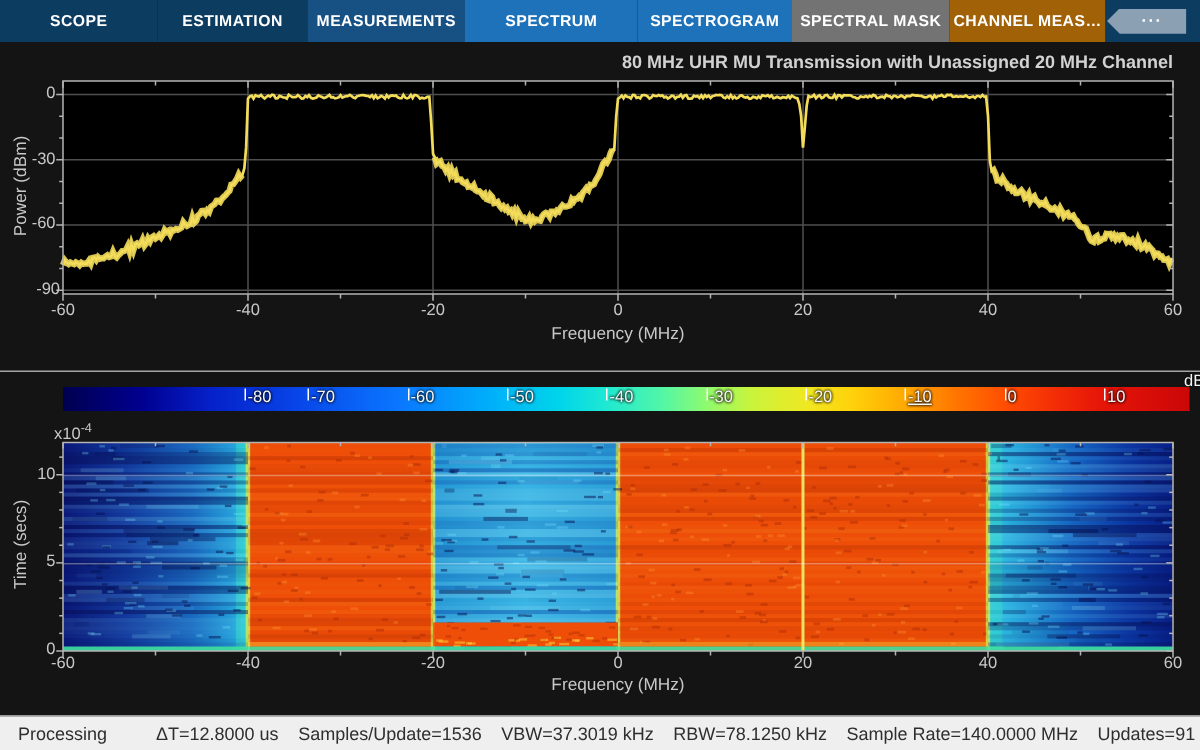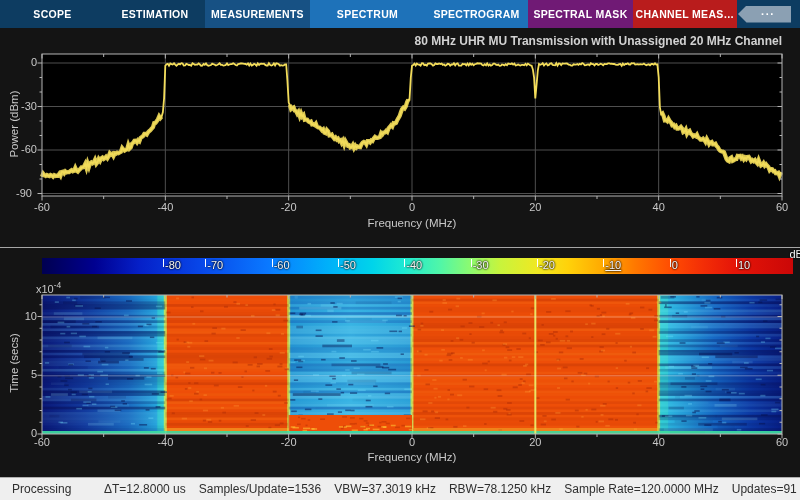--- a/index.html
+++ b/index.html
@@ -37,22 +37,22 @@
 </head>
 <body>
 
 <div id="app">
   <div id="toolbar">
       <div class="tab" style="width: 105px; background: rgb(13, 60, 97);">SCOPE</div>
       <div class="tab" style="width: 100px; background: rgb(13, 60, 97);">ESTIMATION</div>
       <div class="tab" style="width: 105px; background: rgb(23, 81, 132);">MEASUREMENTS</div>
       <div class="tab" style="width: 115px; background: rgb(30, 114, 185);">SPECTRUM</div>
       <div class="tab" style="width: 103px; background: rgb(30, 114, 185);">SPECTROGRAM</div>
-      <div class="tab" style="width: 105px; background: #701a75; text-align: right;">SPECTRAL MASK</div>
-      <div class="tab" style="width: 104px; background: #b91c1c;">CHANNEL MEAS…</div>
+      <div class="tab" style="width: 105px; background: #737373; text-align: right;">SPECTRAL MASK</div>
+      <div class="tab" style="width: 104px; background: #a16207;">CHANNEL MEAS…</div>
       <div id="overflow-zone" style="background: rgb(13, 60, 97);">
         <div id="overflow-btn" style="background: rgb(139, 160, 179);">···</div>
       </div>
     </div>
 
   <svg id="plots" width="800" height="500">
       <rect x="42" y="54" width="740" height="142" fill="#000000"></rect>
       <line x1="165.33333333333331" y1="54" x2="165.33333333333331" y2="196" stroke="#4f4f4f" stroke-width="1"></line>
       <line x1="288.66666666666663" y1="54" x2="288.66666666666663" y2="196" stroke="#4f4f4f" stroke-width="1"></line>
       <line x1="412" y1="54" x2="412" y2="196" stroke="#4f4f4f" stroke-width="1"></line>
@@ -1125,21 +1125,21 @@
       <div class="ticklabel" style="left: 27px; top: 201px; width: 30px; text-align: center;">-60</div>
       <div class="ticklabel" style="left: 150.333px; top: 201px; width: 30px; text-align: center;">-40</div>
       <div class="ticklabel" style="left: 273.667px; top: 201px; width: 30px; text-align: center;">-20</div>
       <div class="ticklabel" style="left: 397px; top: 201px; width: 30px; text-align: center;">0</div>
       <div class="ticklabel" style="left: 520.333px; top: 201px; width: 30px; text-align: center;">20</div>
       <div class="ticklabel" style="left: 643.667px; top: 201px; width: 30px; text-align: center;">40</div>
       <div class="ticklabel" style="left: 767px; top: 201px; width: 30px; text-align: center;">60</div>
       <div class="ticklabel" style="left: 0px; top: 56px; width: 37px; text-align: right;">0</div>
       <div class="ticklabel" style="left: 0px; top: 99.5px; width: 37px; text-align: right;">-30</div>
       <div class="ticklabel" style="left: 0px; top: 143px; width: 37px; text-align: right;">-60</div>
-      <div class="ticklabel" style="left: 16px; top: 186.5px; width: 37px; ">-90</div>
+      <div class="ticklabel" style="left: 3px; top: 186.5px; width: 37px; text-align: right;">-90</div>
       <div class="cbtick" style="left: 139px; padding-left: 24px;"><i></i>-80</div>
       <div class="cbtick" style="left: 205.33px;"><i></i>-70</div>
       <div class="cbtick" style="left: 271.66px;"><i></i>-60</div>
       <div class="cbtick" style="left: 337.99px;"><i></i>-50</div>
       <div class="cbtick" style="left: 404.32px;"><i></i>-40</div>
       <div class="cbtick" style="left: 470.65px;"><i></i>-30</div>
       <div class="cbtick" style="left: 536.98px;"><i></i>-20</div>
       <div class="cbtick" style="left: 603.31px; text-decoration: underline;"><i></i>-10</div>
       <div class="cbtick" style="left: 669.64px;"><i></i>0</div>
       <div class="cbtick" style="left: 735.97px;"><i></i>10</div>
@@ -1150,15 +1150,15 @@
       <div class="ticklabel" style="left: 520.333px; top: 436px; width: 30px; text-align: center;">20</div>
       <div class="ticklabel" style="left: 643.667px; top: 436px; width: 30px; text-align: center;">40</div>
       <div class="ticklabel" style="left: 767px; top: 436px; width: 30px; text-align: center;">60</div>
       <div class="ticklabel" style="left: 0px; top: 427px; width: 37px; text-align: right;">0</div>
       <div class="ticklabel" style="left: 0px; top: 368.25px; width: 37px; text-align: right;">5</div>
       <div class="ticklabel" style="left: 0px; top: 309.5px; width: 37px; text-align: right;">10</div>
     </div>
 
   <div id="statusbar">
     <span id="status-state">Processing</span>
-    <span id="status-stats"><span>ΔT=12.8000 us</span><span>Samples/Update=1536</span><span>VBW=37.3019 kHz</span><span>RBW=78.1250 kHz</span><span>Sample Rate=120.0000 MHz</span><span>Updates=91</span></span>
+    <span id="status-stats"><span>ΔT=12.8000 us</span><span>Samples/Update=1536</span><span>VBW=37.3019 kHz</span><span>RBW=78.1250 kHz</span><span>Sample Rate=140.0000 MHz</span><span>Updates=91</span></span>
   </div>
 </div>
 
 </body></html>

